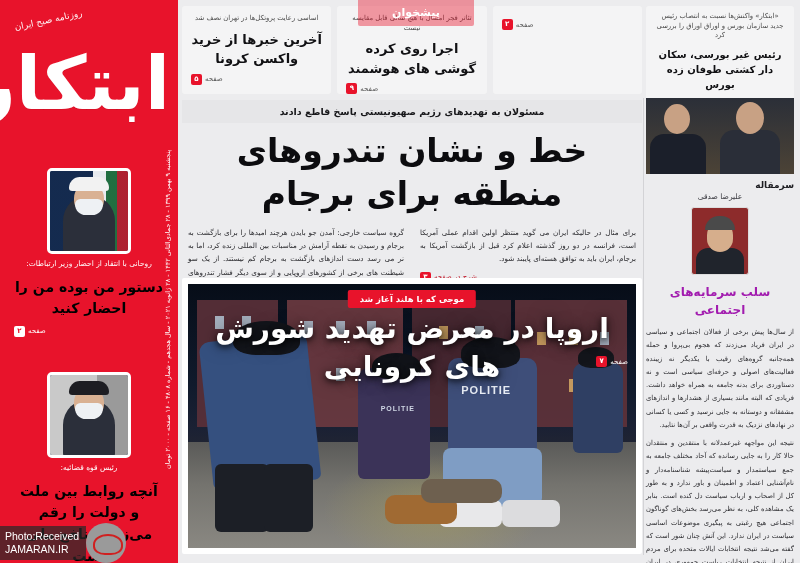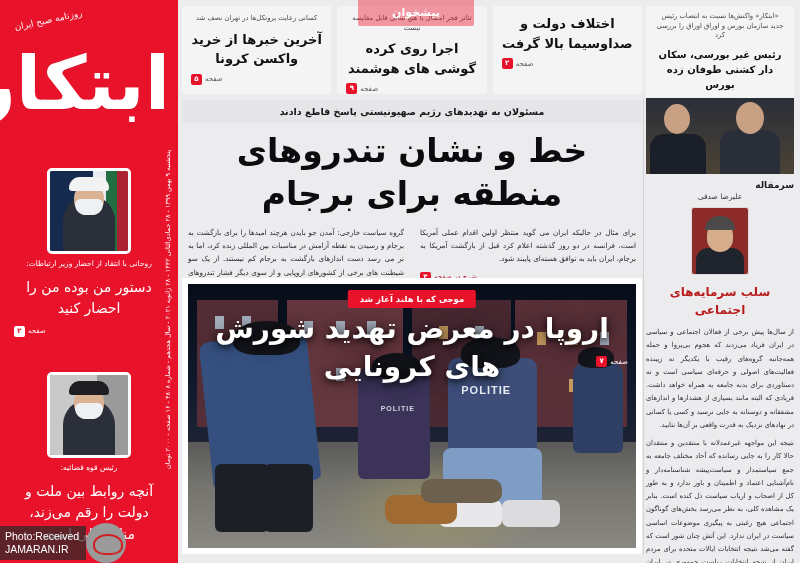--- a/index.html
+++ b/index.html
@@ -127,23 +127,23 @@
   }
   .left-kicker {
     font-size: 7.5px;
     color: #ffffff;
     margin-bottom: 7px;
     line-height: 1.4;
     font-weight: normal;
   }
   .left-headline {
     font-size: 14px;
-    font-weight: normal;
+    font-weight: bold;
     line-height: 1.55;
-    color: #ffffff;
+    color: #000000;
   }
   .page-ref {
     margin-top: 6px;
     font-size: 7px;
     color: #ffffff;
     display: flex;
     align-items: center;
     justify-content: flex-end;
     gap: 3px;
   }
@@ -473,21 +473,21 @@
   .sb-avatar .body {
     position: absolute;
     left: 50%; bottom: 0; transform: translateX(-50%);
     width: 48px; height: 26px;
     background: #20242c; border-radius: 12px 12px 0 0;
   }
   .sb-title {
     text-align: center;
     font-size: 12px;
     font-weight: bold;
-    color: #b91c1c;
+    color: #a21caf;
     line-height: 1.5;
     margin-bottom: 7px;
   }
   .sb-body {
     font-size: 6.8px;
     line-height: 1.95;
     color: #2d2d31;
     text-align: justify;
   }
   .sb-body p { margin-bottom: 5px; }
@@ -535,37 +535,36 @@
         <div class="portrait-mask"></div>
       </div>
       <div class="left-kicker">رئیس قوه قضائیه:</div>
       <div class="left-headline">آنچه روابط بین ملت و دولت را رقم می‌زند، منافع ملی است</div>
 
     </div>
   </div>
 
   <div class="top-row">
     <div class="top-card">
-      <div class="top-kicker">کسانی رعایت پروتکل‌ها در تهران نصف شد</div>
+      <div class="top-kicker">اساسی رعایت پروتکل‌ها در تهران نصف شد</div>
       <div class="top-headline">آخرین خبرها از خرید واکسن کرونا</div>
       <div class="page-ref">
         <span>صفحه</span>
         <span class="dot">۵</span>
       </div>
     </div>
     <div class="top-card">
       <div class="top-kicker">تئاتر فجر امسال با هیچ سالی قابل مقایسه نیست</div>
       <div class="top-headline">اجرا روی کرده گوشی های هوشمند</div>
       <div class="page-ref">
         <span>صفحه</span>
         <span class="dot">۹</span>
       </div>
     </div>
     <div class="top-card">
-      <div class="top-headline">اختلاف دولت و صداوسیما بالا گرفت</div>
       <div class="page-ref">
         <span>صفحه</span>
         <span class="dot">۲</span>
       </div>
     </div>
   </div>
 
   <div class="pishkhan">پیشخوان</div>
 
   <div class="top-card-right">

